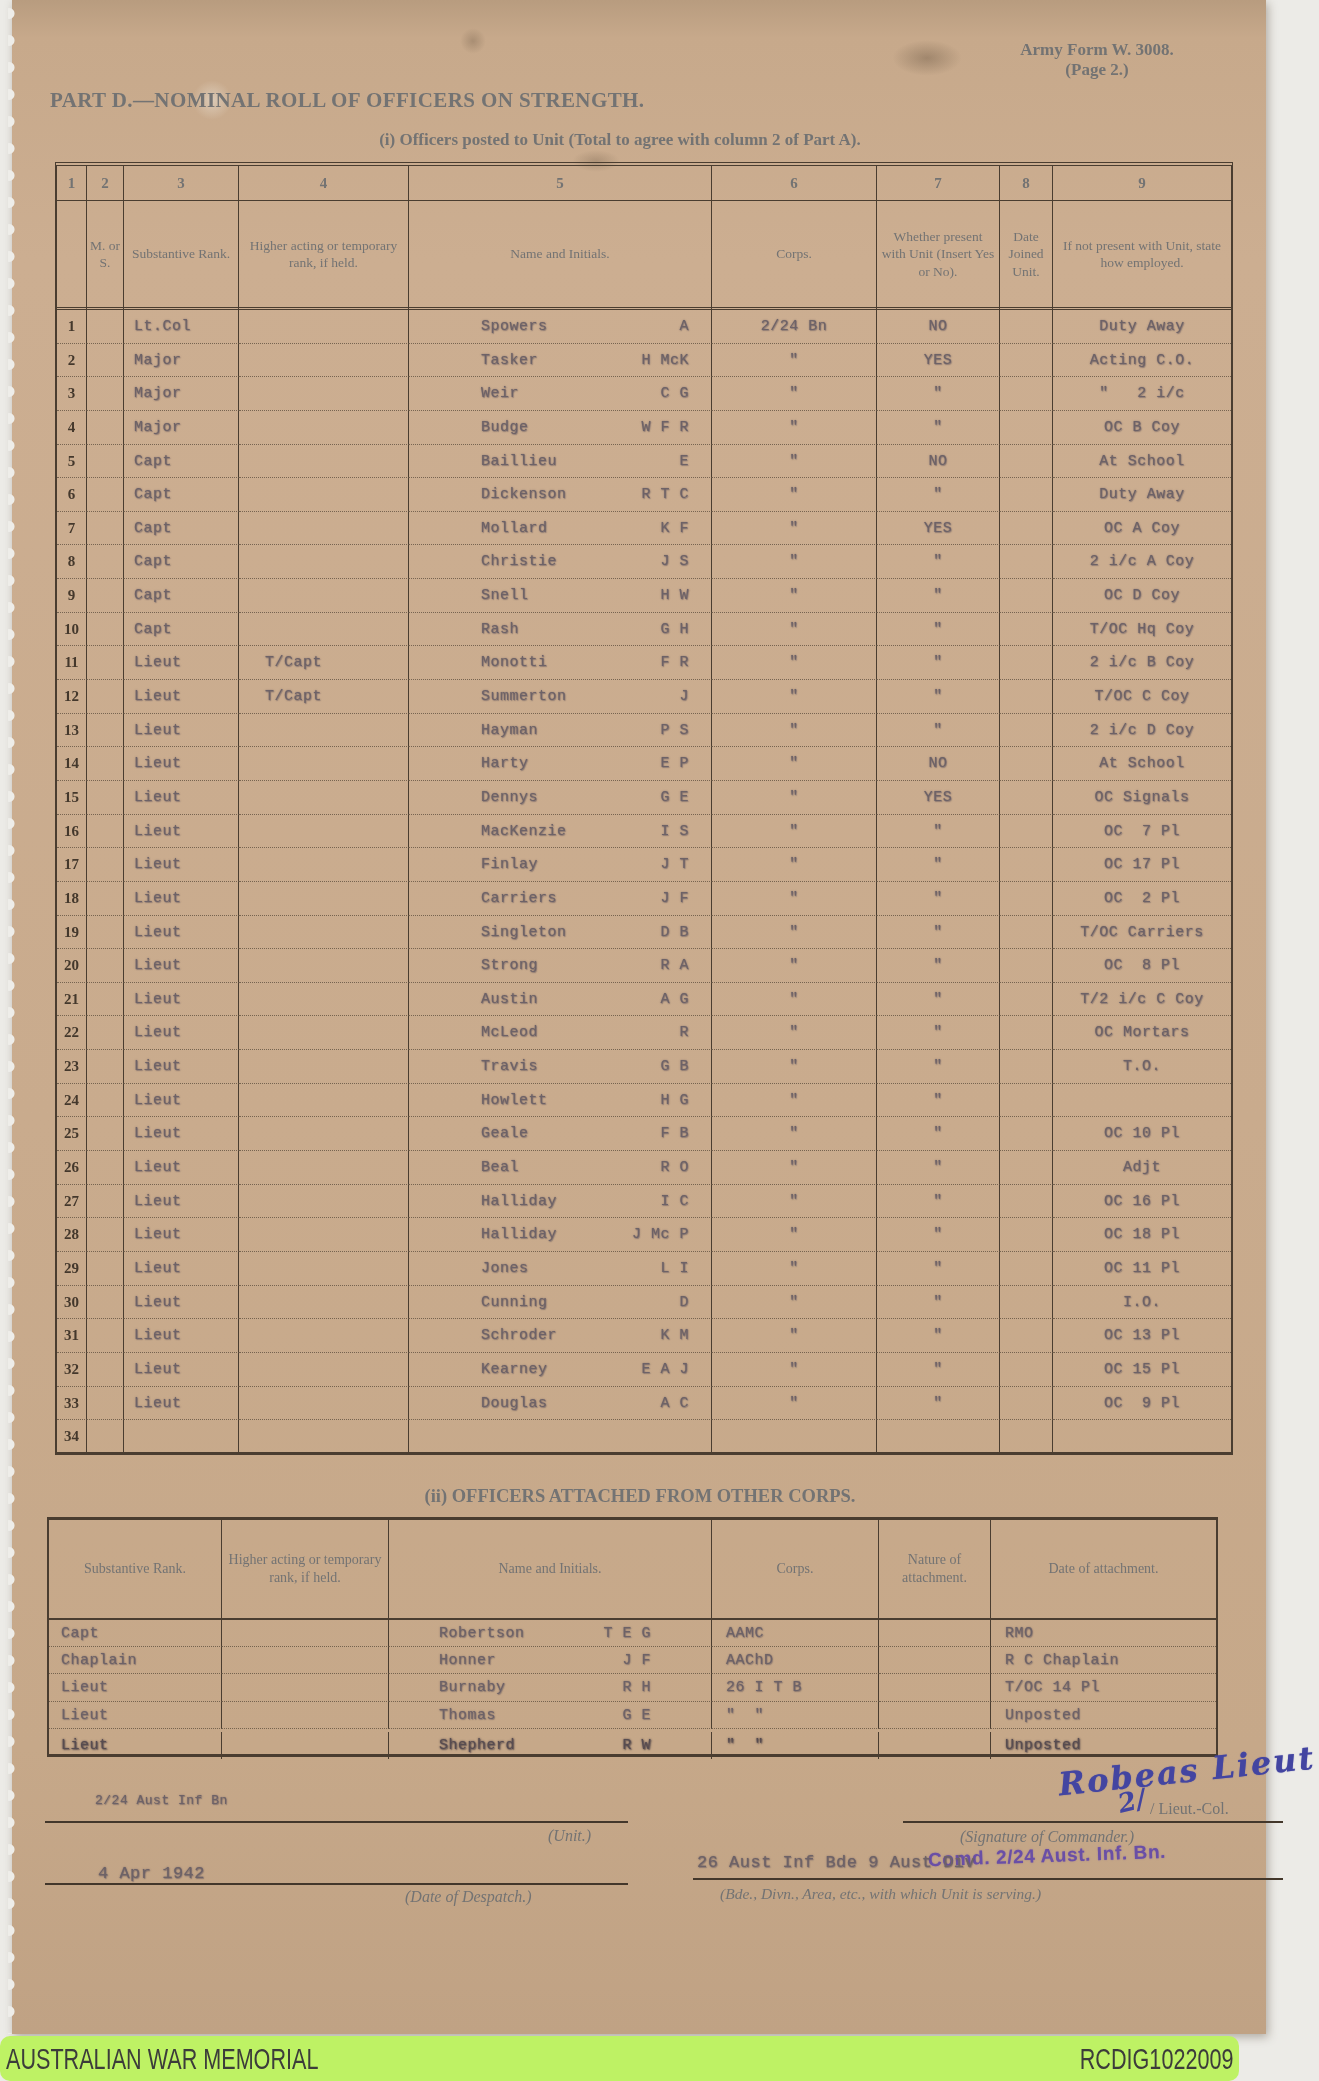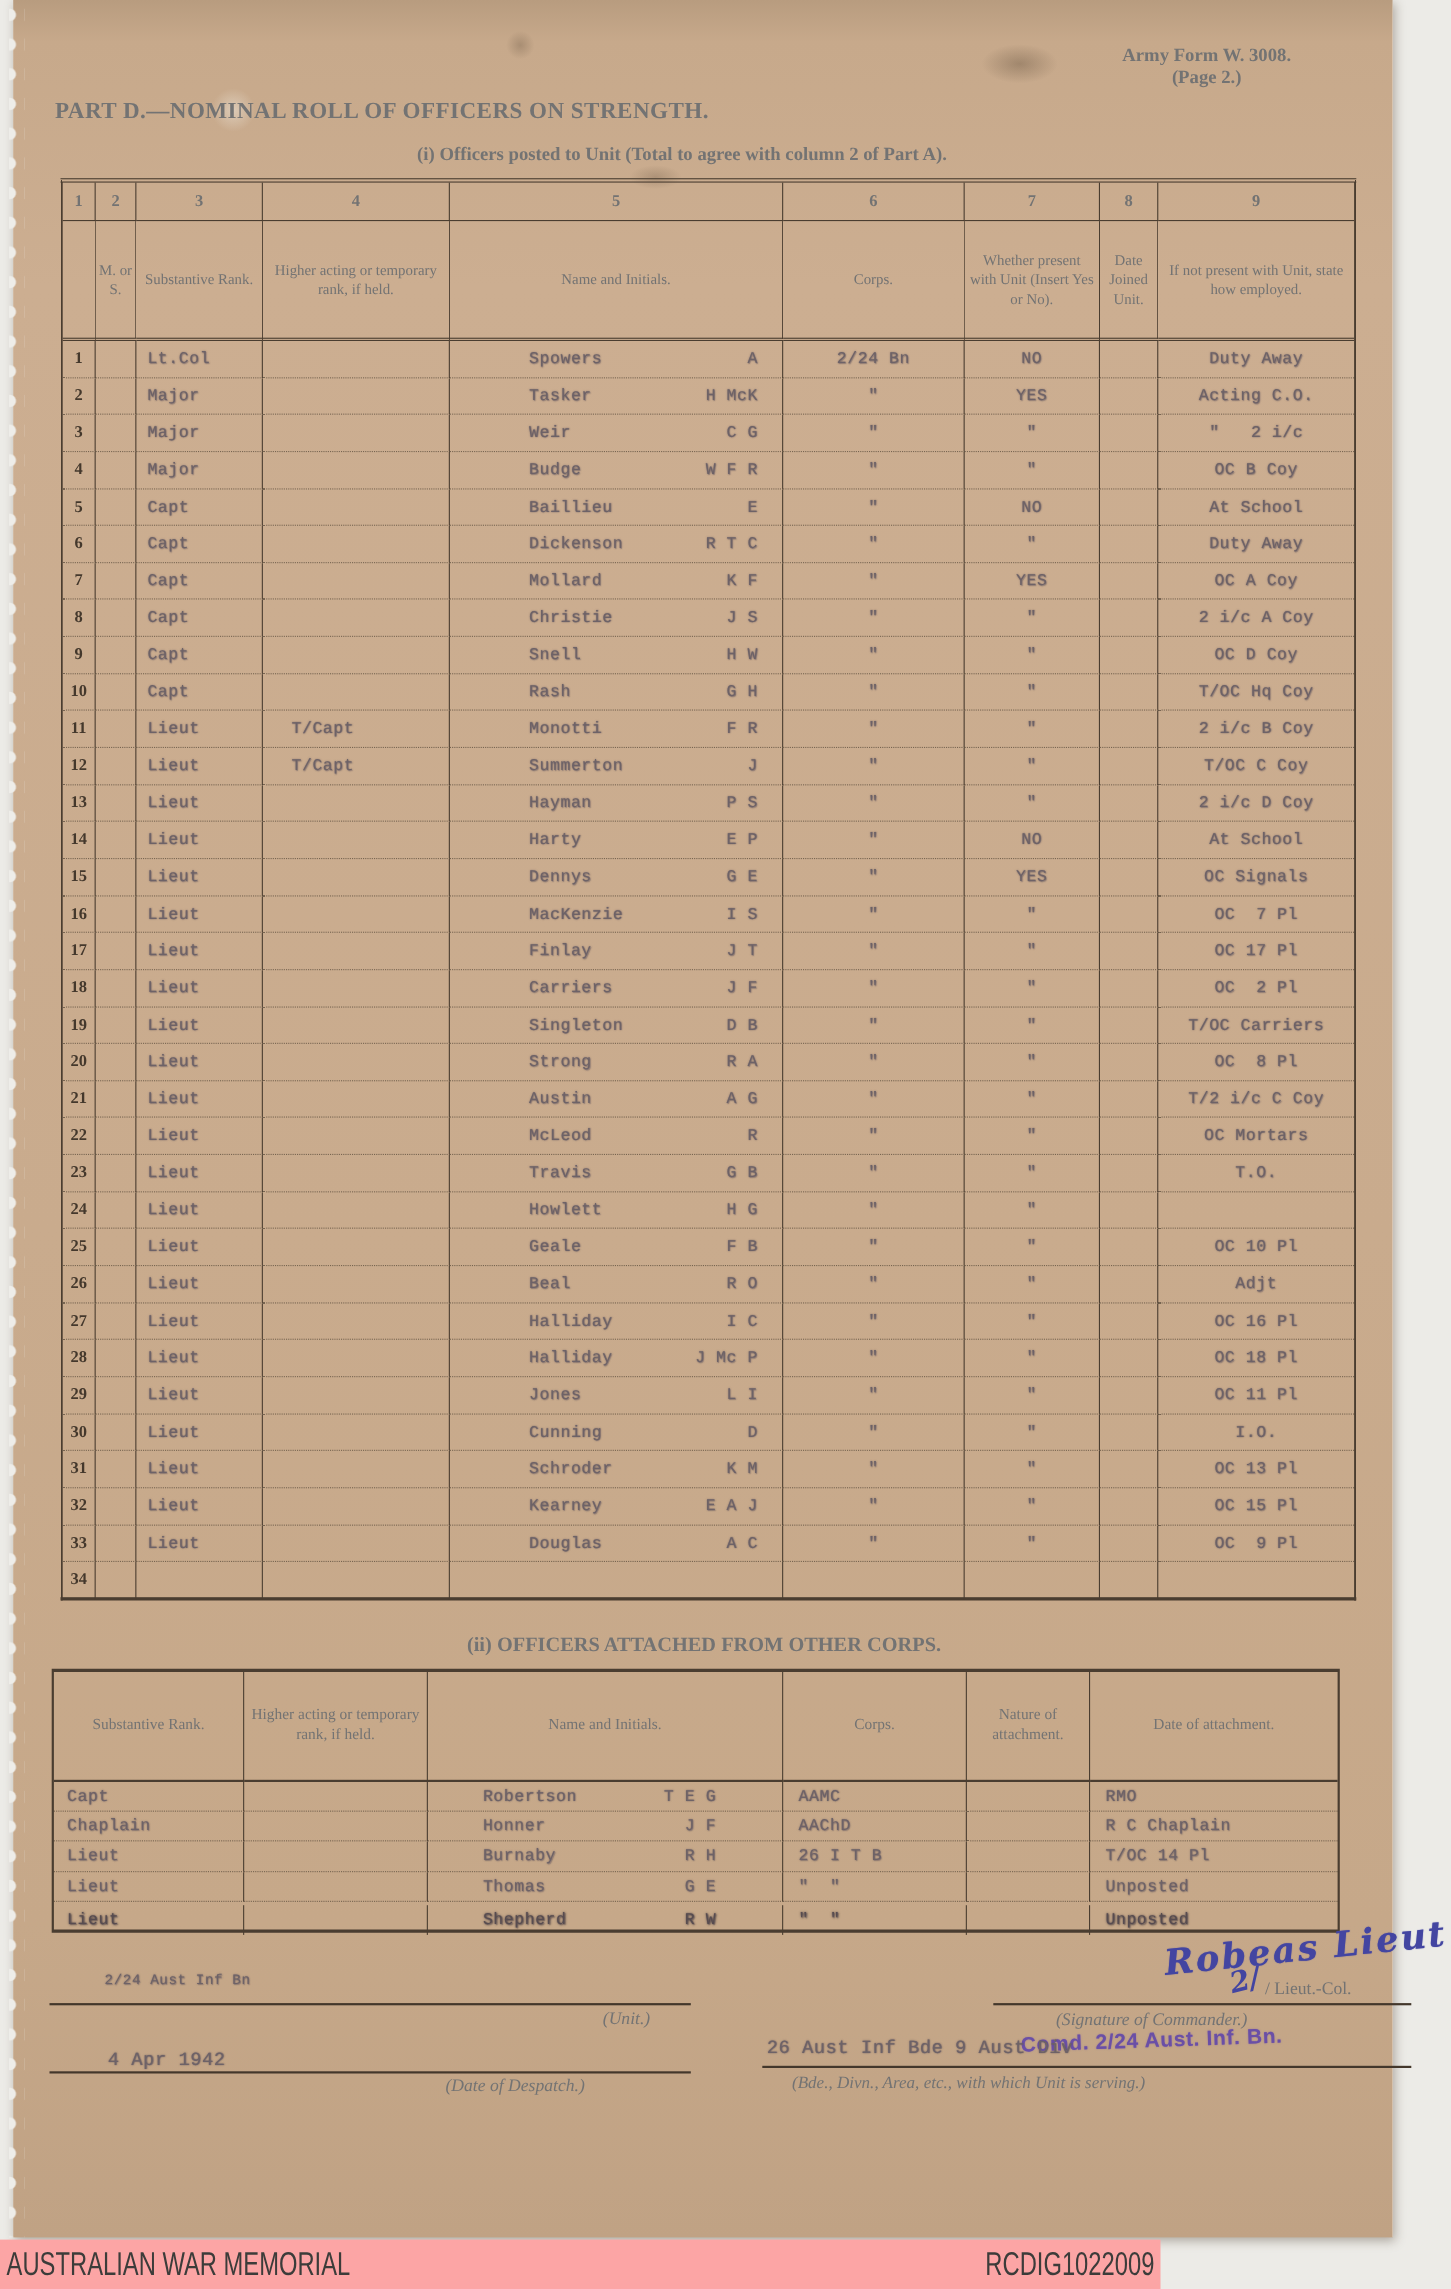--- a/index.html
+++ b/index.html
@@ -91,21 +91,21 @@
     font-style:italic;font-weight:bold;font-size:26px;transform:rotate(-14deg);}
   .rank-printed{position:absolute;left:1150px;top:1800px;font-size:16px;}
   .sig-label{position:absolute;left:960px;top:1828px;font-style:italic;font-size:16px;}
   .stamp{position:absolute;left:928px;top:1845px;color:#6a4fa6;font-family:"Liberation Sans",sans-serif;
     font-size:19px;font-weight:bold;letter-spacing:.6px;transform:rotate(-2deg);
     text-shadow:0 0 1.5px rgba(106,79,166,.6);}
   .serving-text{position:absolute;left:697px;top:1853px;font-size:17px;}
   .serving-label{position:absolute;left:720px;top:1885px;font-style:italic;font-size:15.5px;}
 
   
-  .bottom-bar{position:absolute;left:0;top:2036px;width:1055px;height:45px;background:#fca5a5;}
+  .bottom-bar{position:absolute;left:0;top:2036px;width:1239px;height:45px;background:#bef264;border-radius:10px;}
   .bar-text{position:absolute;top:6px;color:#3c3c3a;font-family:"Liberation Sans",sans-serif;font-size:30px;letter-spacing:0;}
   .bar-left{left:6px;transform:scaleX(.72);transform-origin:left center;}
   .bar-right{right:6px;transform:scaleX(.72);transform-origin:right center;}
 </style>
 </head>
 <body>
 
 <div class="paper">
   <div class="stain s1"></div>
   <div class="stain s2"></div>

